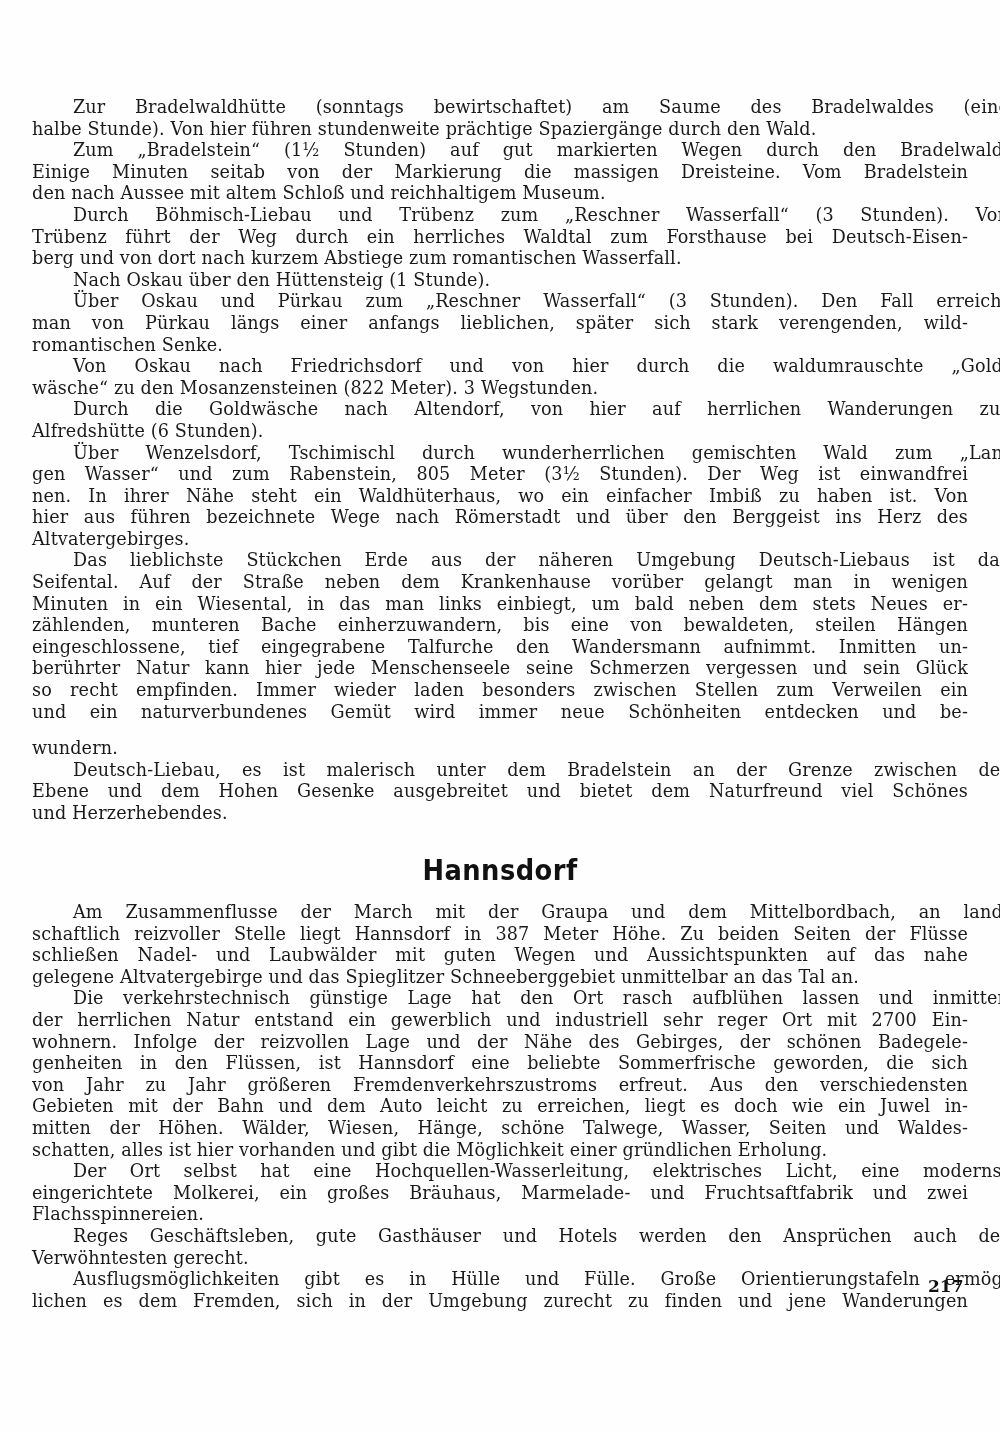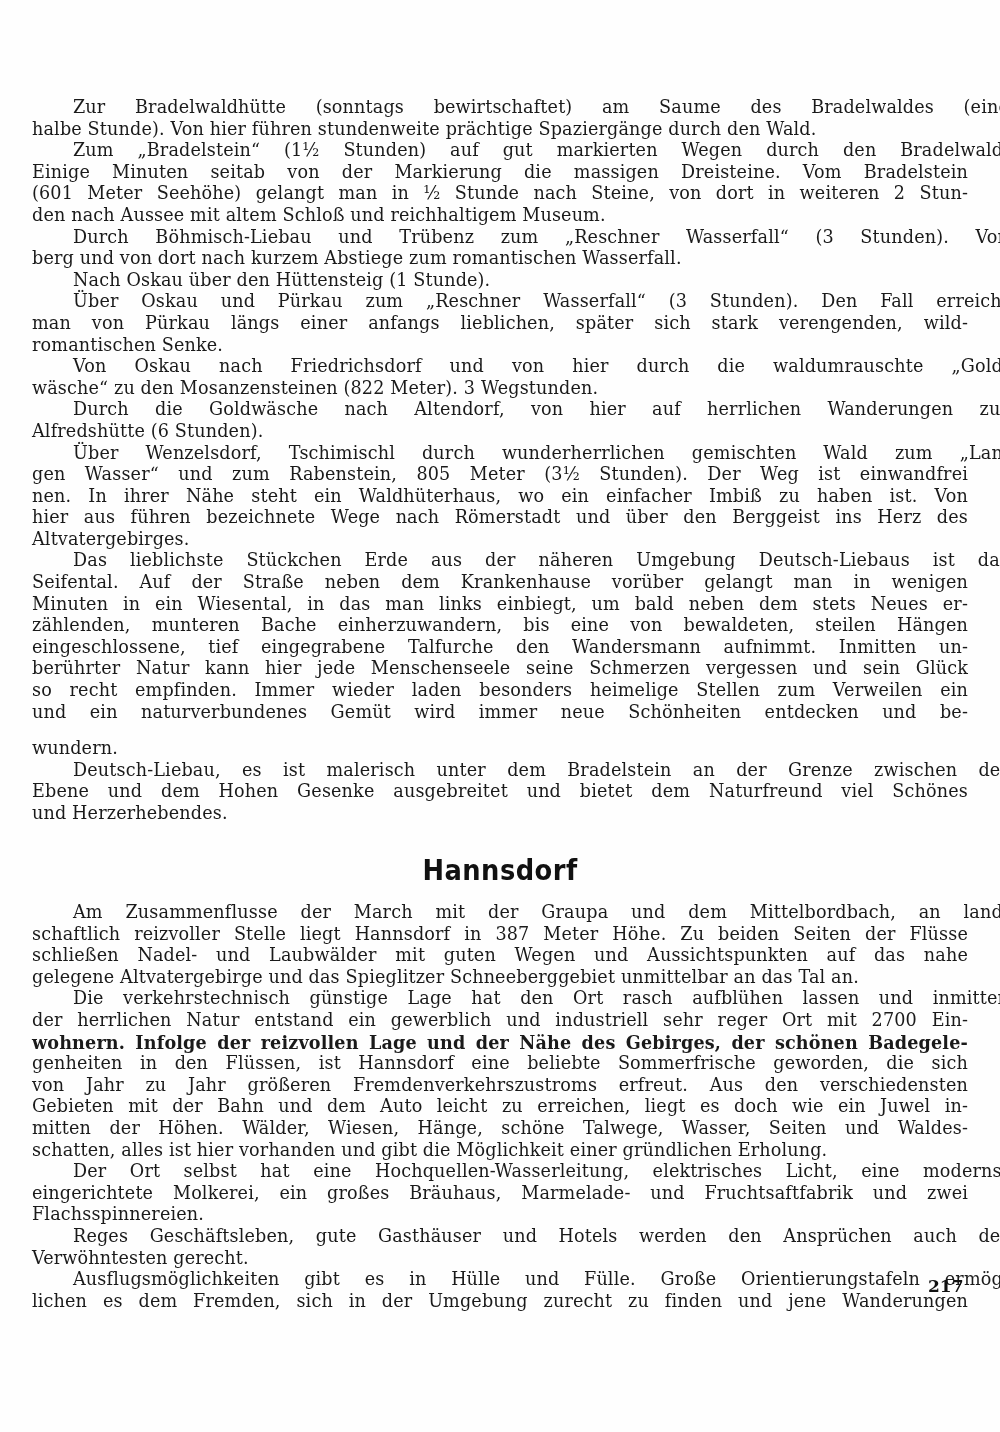--- a/index.html
+++ b/index.html
@@ -50,25 +50,25 @@
 
 <div class="page">
   <div class="block" id="sec1">
       <div class="paragraph">
         <span class="line indent" style="width: 936px;">Zur Bradelwaldhütte (sonntags bewirtschaftet) am Saume des Bradelwaldes (eine</span>
         <span class="line last" style="width: 936px;">halbe Stunde). Von hier führen stundenweite prächtige Spaziergänge durch den Wald.</span>
       </div>
       <div class="paragraph">
         <span class="line indent" style="width: 936px;">Zum „Bradelstein“ (1½ Stunden) auf gut markierten Wegen durch den Bradelwald.</span>
         <span class="line" style="width: 936px;">Einige Minuten seitab von der Markierung die massigen Dreisteine. Vom Bradelstein</span>
-        <span class="line" style="width: 936px;">(601 Meter Seehöhe) gelangt man in ½ Stunde nach Steine, von dort in weiteren 2 Stun-</span>
         <span class="line last" style="width: 936px;">den nach Aussee mit altem Schloß und reichhaltigem Museum.</span>
       </div>
       <div class="paragraph">
         <span class="line indent" style="width: 936px;">Durch Böhmisch-Liebau und Trübenz zum „Reschner Wasserfall“ (3 Stunden). Von</span>
+        <span class="line" style="width: 936px;">Trübenz führt der Weg durch ein herrliches Waldtal zum Forsthause bei Deutsch-Eisen-</span>
         <span class="line last" style="width: 936px;">berg und von dort nach kurzem Abstiege zum romantischen Wasserfall.</span>
       </div>
       <div class="paragraph">
         <span class="line indent last" style="width: 936px;">Nach Oskau über den Hüttensteig (1 Stunde).</span>
       </div>
       <div class="paragraph">
         <span class="line indent" style="width: 936px;">Über Oskau und Pürkau zum „Reschner Wasserfall“ (3 Stunden). Den Fall erreicht</span>
         <span class="line" style="width: 936px;">man von Pürkau längs einer anfangs lieblichen, später sich stark verengenden, wild-</span>
         <span class="line last" style="width: 936px;">romantischen Senke.</span>
       </div>
@@ -87,42 +87,42 @@
         <span class="line" style="width: 936px;">hier aus führen bezeichnete Wege nach Römerstadt und über den Berggeist ins Herz des</span>
         <span class="line last" style="width: 936px;">Altvatergebirges.</span>
       </div>
       <div class="paragraph">
         <span class="line indent" style="width: 936px;">Das lieblichste Stückchen Erde aus der näheren Umgebung Deutsch-Liebaus ist das</span>
         <span class="line" style="width: 936px;">Seifental. Auf der Straße neben dem Krankenhause vorüber gelangt man in wenigen</span>
         <span class="line" style="width: 936px;">Minuten in ein Wiesental, in das man links einbiegt, um bald neben dem stets Neues er-</span>
         <span class="line" style="width: 936px;">zählenden, munteren Bache einherzuwandern, bis eine von bewaldeten, steilen Hängen</span>
         <span class="line" style="width: 936px;">eingeschlossene, tief eingegrabene Talfurche den Wandersmann aufnimmt. Inmitten un-</span>
         <span class="line" style="width: 936px;">berührter Natur kann hier jede Menschenseele seine Schmerzen vergessen und sein Glück</span>
-        <span class="line" style="width: 936px;">so recht empfinden. Immer wieder laden besonders heimelige Stellen zum Verweilen ein</span>
+        <span class="line" style="width: 936px;">so recht empfinden. Immer wieder laden besonders zwischen Stellen zum Verweilen ein</span>
         <span class="line" style="width: 936px;">und ein naturverbundenes Gemüt wird immer neue Schönheiten entdecken und be-</span>
         <span class="line last" style="width: 936px; margin-top: 15px;">wundern.</span>
       </div>
       <div class="paragraph">
         <span class="line indent" style="width: 936px;">Deutsch-Liebau, es ist malerisch unter dem Bradelstein an der Grenze zwischen der</span>
         <span class="line" style="width: 936px;">Ebene und dem Hohen Gesenke ausgebreitet und bietet dem Naturfreund viel Schönes</span>
         <span class="line last" style="width: 936px;">und Herzerhebendes.</span>
       </div>
     </div>
   <div class="heading">Hannsdorf</div>
   <div class="block" id="sec2">
       <div class="paragraph">
         <span class="line indent" style="width: 936px;">Am Zusammenflusse der March mit der Graupa und dem Mittelbordbach, an land-</span>
         <span class="line" style="width: 936px;">schaftlich reizvoller Stelle liegt Hannsdorf in 387 Meter Höhe. Zu beiden Seiten der Flüsse</span>
         <span class="line" style="width: 936px;">schließen Nadel- und Laubwälder mit guten Wegen und Aussichtspunkten auf das nahe</span>
         <span class="line last" style="width: 936px;">gelegene Altvatergebirge und das Spieglitzer Schneeberggebiet unmittelbar an das Tal an.</span>
       </div>
       <div class="paragraph">
         <span class="line indent" style="width: 936px;">Die verkehrstechnisch günstige Lage hat den Ort rasch aufblühen lassen und inmitten</span>
         <span class="line" style="width: 936px;">der herrlichen Natur entstand ein gewerblich und industriell sehr reger Ort mit 2700 Ein-</span>
-        <span class="line" style="width: 936px; font-weight: bold;">wohnern. Infolge der reizvollen Lage und der Nähe des Gebirges, der schönen Badegele-</span>
+        <span class="line" style="width: 936px;">wohnern. Infolge der reizvollen Lage und der Nähe des Gebirges, der schönen Badegele-</span>
         <span class="line" style="width: 936px;">genheiten in den Flüssen, ist Hannsdorf eine beliebte Sommerfrische geworden, die sich</span>
         <span class="line" style="width: 936px;">von Jahr zu Jahr größeren Fremdenverkehrszustroms erfreut. Aus den verschiedensten</span>
         <span class="line" style="width: 936px;">Gebieten mit der Bahn und dem Auto leicht zu erreichen, liegt es doch wie ein Juwel in-</span>
         <span class="line" style="width: 936px;">mitten der Höhen. Wälder, Wiesen, Hänge, schöne Talwege, Wasser, Seiten und Waldes-</span>
         <span class="line last" style="width: 936px;">schatten, alles ist hier vorhanden und gibt die Möglichkeit einer gründlichen Erholung.</span>
       </div>
       <div class="paragraph">
         <span class="line indent" style="width: 936px;">Der Ort selbst hat eine Hochquellen-Wasserleitung, elektrisches Licht, eine modernst</span>
         <span class="line" style="width: 936px;">eingerichtete Molkerei, ein großes Bräuhaus, Marmelade- und Fruchtsaftfabrik und zwei</span>
         <span class="line last" style="width: 936px;">Flachsspinnereien.</span>

